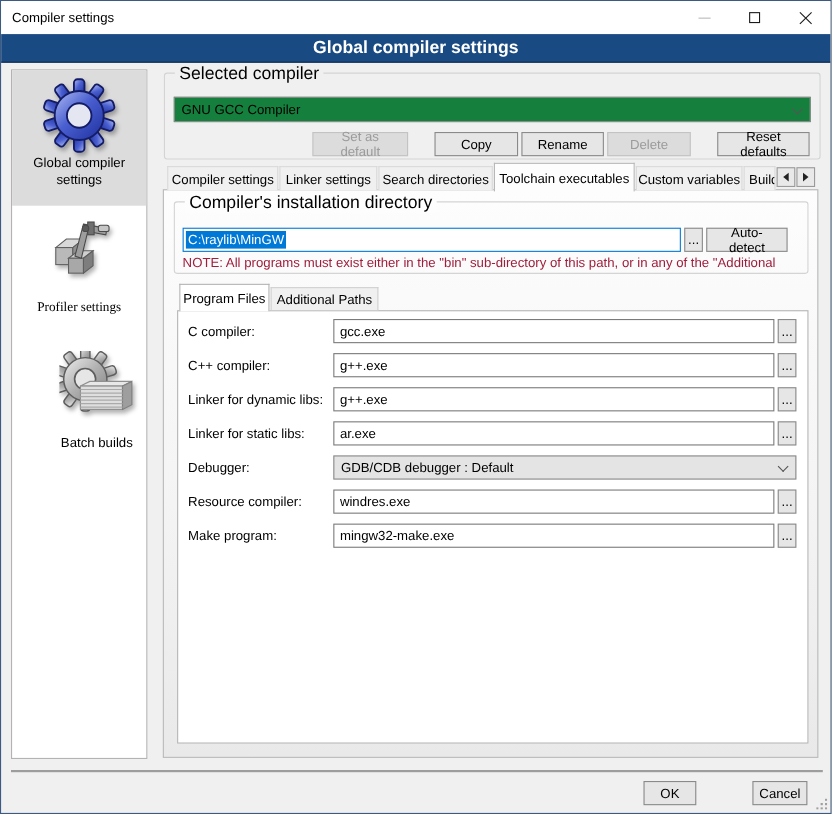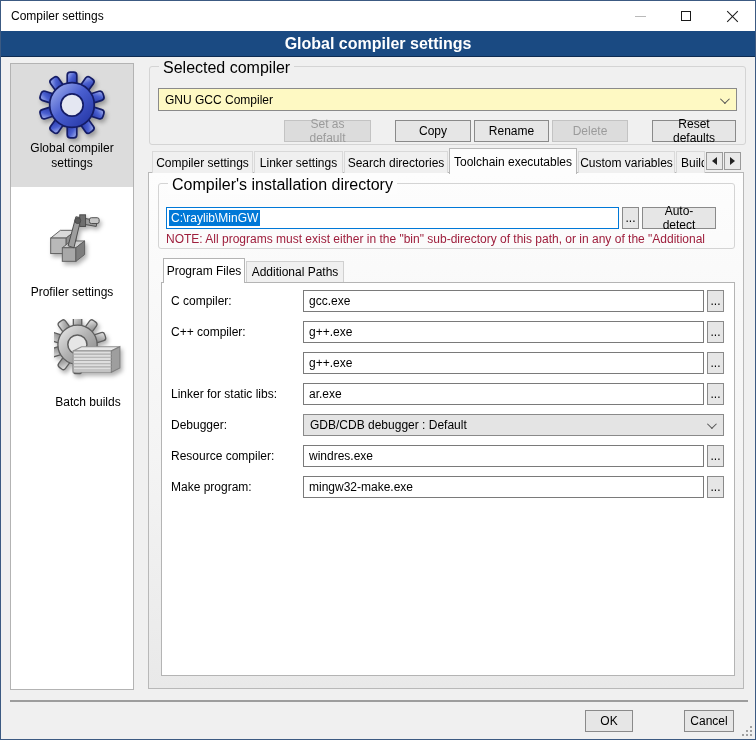--- a/index.html
+++ b/index.html
@@ -32,39 +32,39 @@
   .banner{left:0;top:30px;width:754px;height:26px;background:var(--banner-blue);
     border-bottom:1px solid #0d2b52;display:flex;align-items:center;justify-content:center;}
   .banner span{color:#fff;font-weight:bold;font-size:16px;letter-spacing:0;}
 
   
   .sidebar{left:9px;top:62px;width:124px;height:627px;background:#fff;border:1px solid #b3b3b3;}
   .sb-item{width:122px;display:flex;flex-direction:column;align-items:center;}
   .sb-item .lbl{text-align:center;line-height:15px;width:104px;}
   .sb-i1{height:123px;background:#dcdcdc;padding-top:7px;}
   .sb-i1 .lbl{margin-top:2px;}
-  .sb-i2{height:132px;padding-top:22px;}
+  .sb-i2{height:132px;padding-top:9px;font-family:Liberation Serif, serif;}
   .sb-i2 .lbl{margin-top:14px;}
   .sb-i3{height:150px;padding-top:0;padding-left:32px;}
   .sb-i3 .lbl{margin-top:10px;}
   .sb-icon{filter:drop-shadow(2px 3px 2px rgba(0,0,0,0.30));}
 
   
   .groupbox{border:1px solid #d4d4d4;border-radius:3px;}
   .glegend{position:absolute;top:-8px;left:9px;padding:0 4px;font-size:16px;}
   .glegend.on-grey{background:#f0f0f0;}
   .glegend.on-page{background:#fdfdfd;}
 
   
   .win-btn{display:flex;align-items:center;justify-content:center;background:#e6e6e6;
     border:1px solid #8a8a8a;font-size:12px;color:#000;cursor:default;}
   .win-btn.disabled{background:#dcdcdc;border-color:#c3c3c3;color:#9b9b9b;}
   .txt{background:#fff;border:1px solid #7a7a7a;font-size:12px;padding:0 5px;
     font-family:"Liberation Sans","DejaVu Sans",sans-serif;color:#000;outline:none;}
-  .combo{background:#fef9c3;border:1px solid #8a8a8a;display:flex;align-items:center;padding:0 6px;}
+  .combo{background:#15803d;border:1px solid #8a8a8a;display:flex;align-items:center;padding:0 6px;}
   .combo.gray{background:#e4e4e4;}
   .chev{position:absolute;right:9px;top:8px;width:7px;height:7px;border-right:1px solid #555;
     border-bottom:1px solid #555;transform:rotate(45deg) translateY(-2px);}
   .flabel{line-height:22px;font-size:12px;}
   .pathbox{background:#fff;border:1px solid var(--accent);display:flex;align-items:center;padding:0 2px;}
   .pathbox .sel{background:var(--accent);color:#fff;padding:1px 2px;font-size:12px;white-space:nowrap;}
   .note{color:var(--note-red);font-size:12px;white-space:nowrap;overflow:hidden;z-index:5;}
 
   
   .tab{display:flex;align-items:center;justify-content:center;background:#f0f0f0;
@@ -244,20 +244,21 @@
   <div class="innerpage a" style="left:160px;top:281px;width:574px;height:394px;"></div>
 
   <span class="flabel a" style="left:170px;top:289px;">C compiler:</span>
   <input class="txt a" style="left: 302px; top: 289px; width: 401px; height: 22px;" value="gcc.exe">
   <button class="win-btn a" style="left:706px;top:289px;width:17px;height:22px;">...</button>
 
   <span class="flabel a" style="left:170px;top:320px;">C++ compiler:</span>
   <input class="txt a" style="left: 302px; top: 320px; width: 401px; height: 22px;" value="g++.exe">
   <button class="win-btn a" style="left:706px;top:320px;width:17px;height:22px;">...</button>
 
+  <span class="flabel a" style="left:170px;top:351px;">Linker for dynamic libs:</span>
   <input class="txt a" style="left: 302px; top: 351px; width: 401px; height: 22px;" value="g++.exe">
   <button class="win-btn a" style="left:706px;top:351px;width:17px;height:22px;">...</button>
 
   <span class="flabel a" style="left:170px;top:382px;">Linker for static libs:</span>
   <input class="txt a" style="left: 302px; top: 382px; width: 401px; height: 22px;" value="ar.exe">
   <button class="win-btn a" style="left:706px;top:382px;width:17px;height:22px;">...</button>
 
   <span class="flabel a" style="left:170px;top:413px;">Debugger:</span>
   <div class="combo gray a" style="left:302px;top:413px;width:421px;height:22px;">
     <span>GDB/CDB debugger : Default</span>

